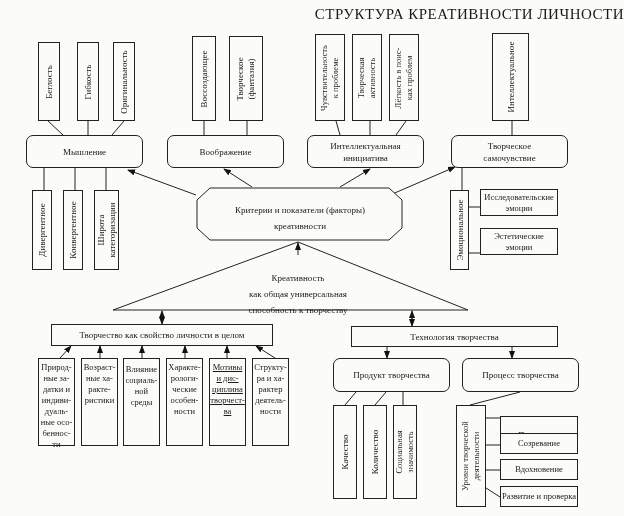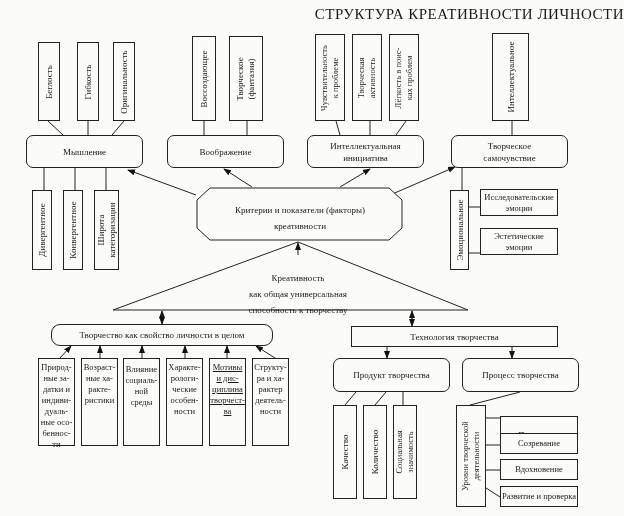--- a/index.html
+++ b/index.html
@@ -151,21 +151,21 @@
 <div class="box rounded multi" style="left:451px; top:135px; width:117px; height:33px;">Творческое
 самочувствие</div>
 <div class="vbox" style="left:450px; top:190px; width:19px; height:80px;">
   <div class="vtext">Эмоциональное</div>
   </div>
 <div class="box multi small" style="left:480px; top:189px; width:78px; height:27px;">Исследовательские
 эмоции</div>
 <div class="box multi small" style="left:480px; top:228px; width:78px; height:27px;">Эстетические
 эмоции</div>
 
-<div class="box" style="left:51px; top:324px; width:222px; height:22px;border-radius:9px;">Творчество как свойство личности в целом</div>
+<div class="box" style="left:51px; top:324px; width:222px; height:22px;">Творчество как свойство личности в целом</div>
 <div class="box multi small" style="left:38px; top:358px; width:37px; height:88px; align-items:flex-start; padding-top:3px;">Природ-
 ные за-
 датки и
 индиви-
 дуаль-
 ные осо-
 беннос-
 ти</div>
 <div class="box multi small" style="left:81px; top:358px; width:37px; height:88px; align-items:flex-start; padding-top:3px;">Возраст-
 ные ха-

